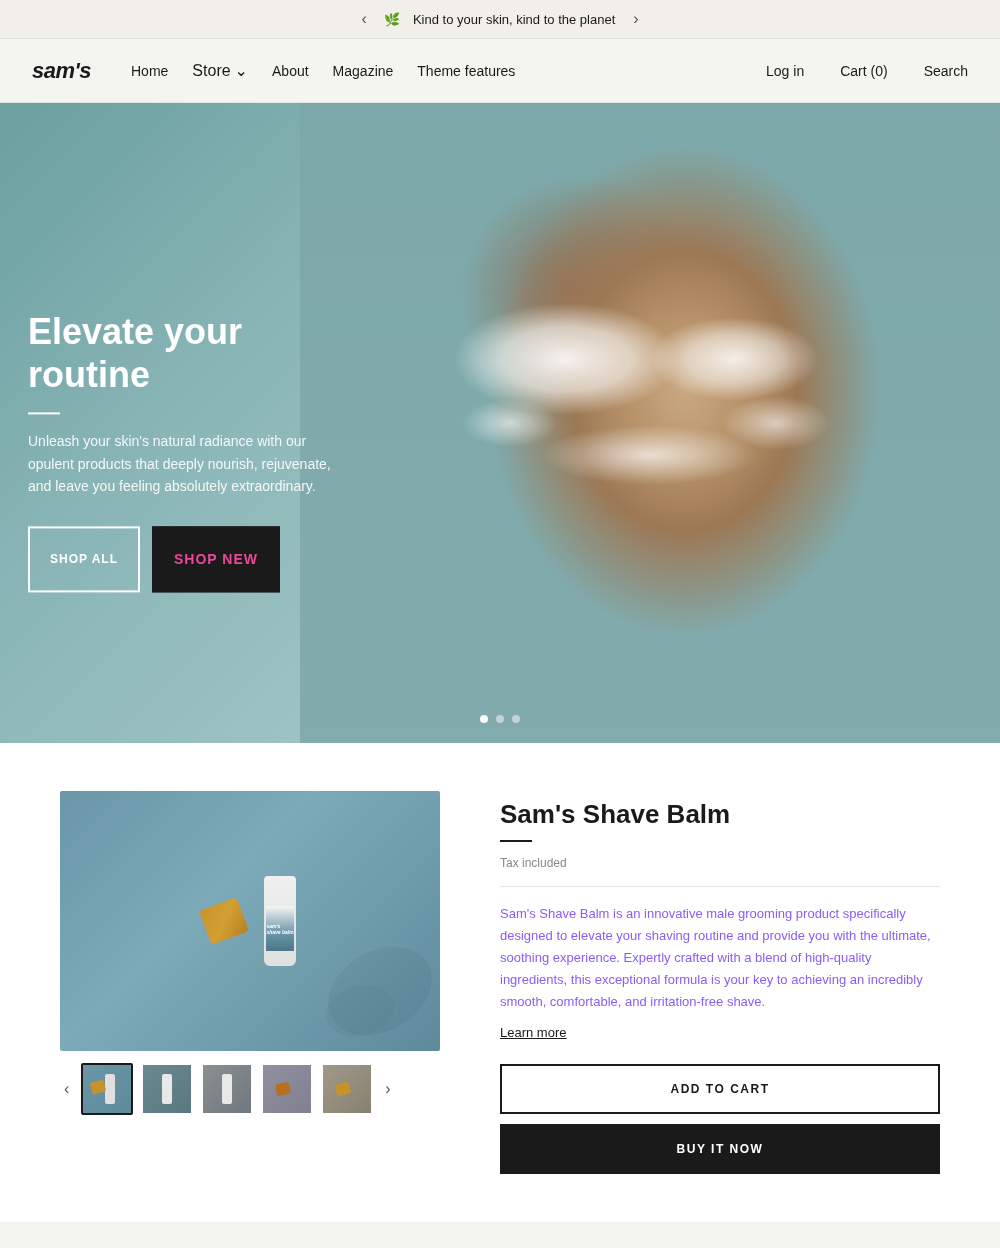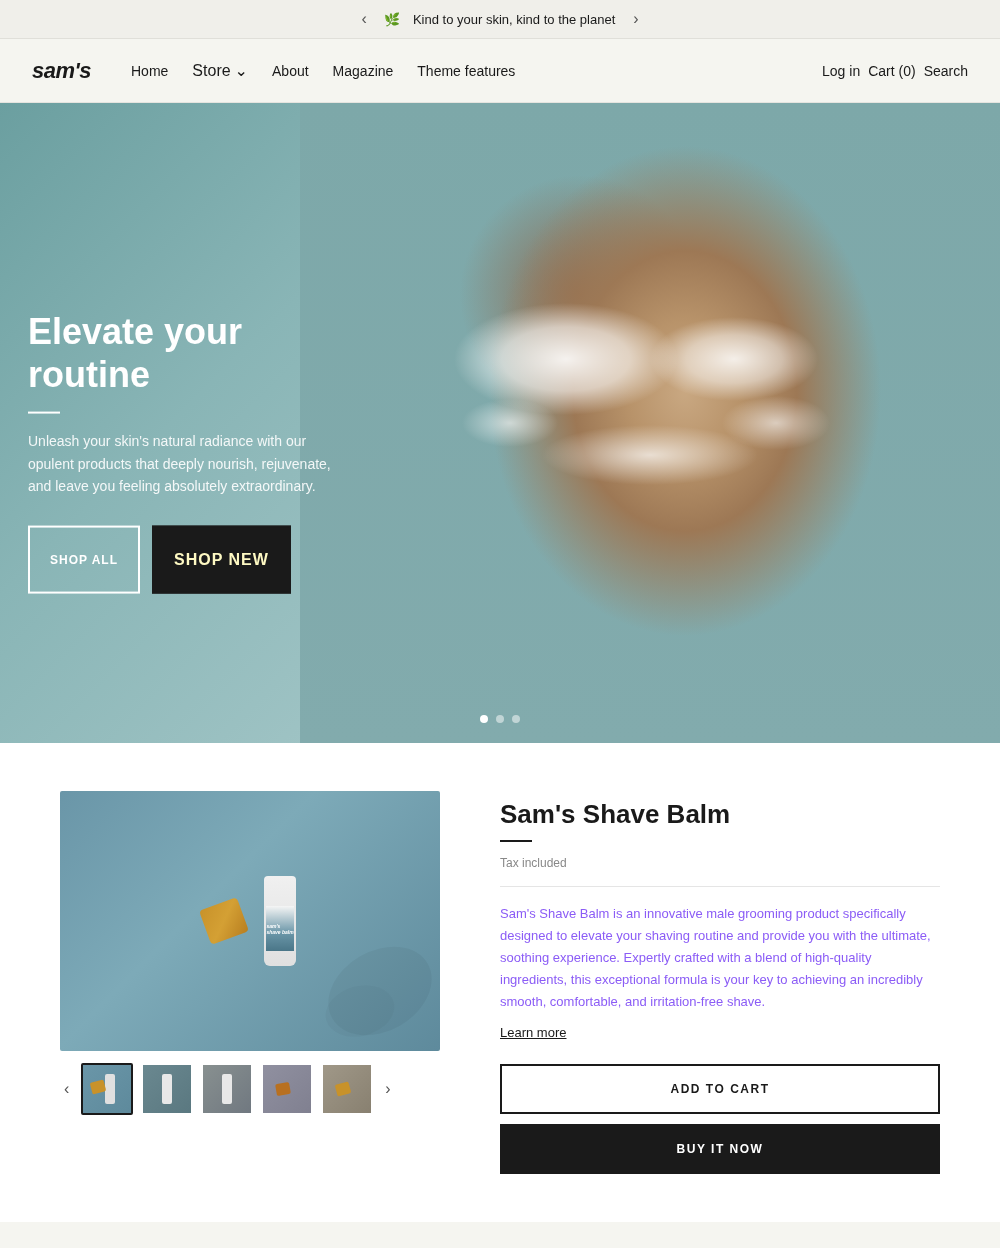--- a/index.html
+++ b/index.html
@@ -56,21 +56,21 @@
     }
     .nav-links .has-dropdown {
       display: flex;
       align-items: center;
       gap: 4px;
       cursor: pointer;
     }
     .nav-right {
       display: flex;
       align-items: center;
-      gap: 8px;
+      gap: 36px;
       font-size: 14px;
     }
     .nav-right a {
       text-decoration: none;
       color: #1a1a1a;
       cursor: pointer;
     }
 
     
     .hero {
@@ -157,22 +157,22 @@
       color: #fff;
       font-size: 12px;
       font-weight: 600;
       letter-spacing: 1px;
       cursor: pointer;
     }
     .btn-solid {
       padding: 23px 20px;
       border: 2px solid #1a1a1a;
       background: #1a1a1a;
-      color: #fef9c3;
-      font-size: 16px;
+      color: #ec4899;
+      font-size: 14px;
       font-weight: 600;
       letter-spacing: 1px;
       cursor: pointer;
     }
     .hero-dots {
       position: absolute;
       bottom: 20px;
       left: 50%;
       transform: translateX(-50%);
       display: flex;

